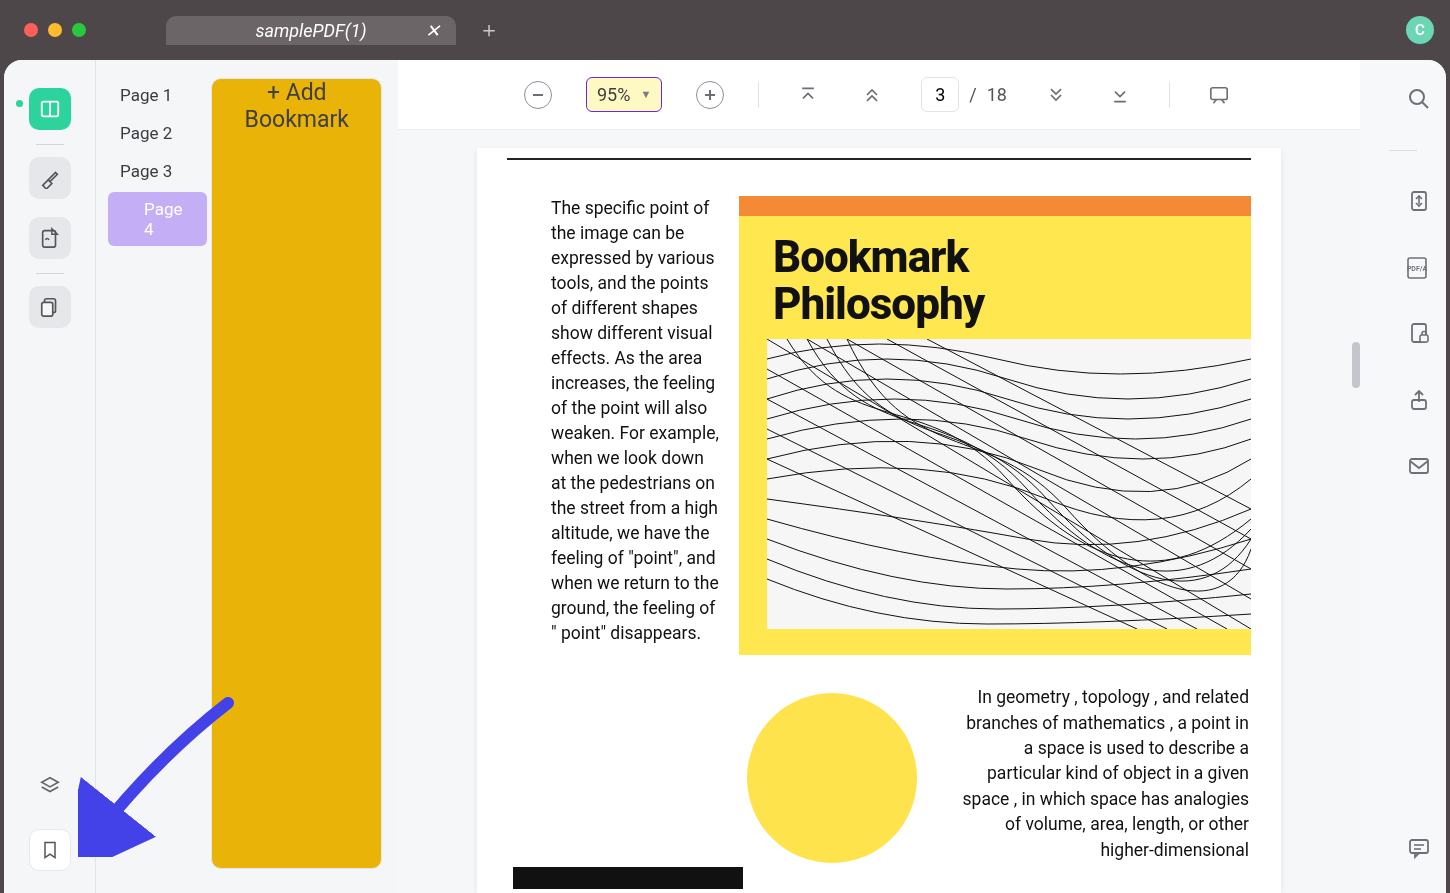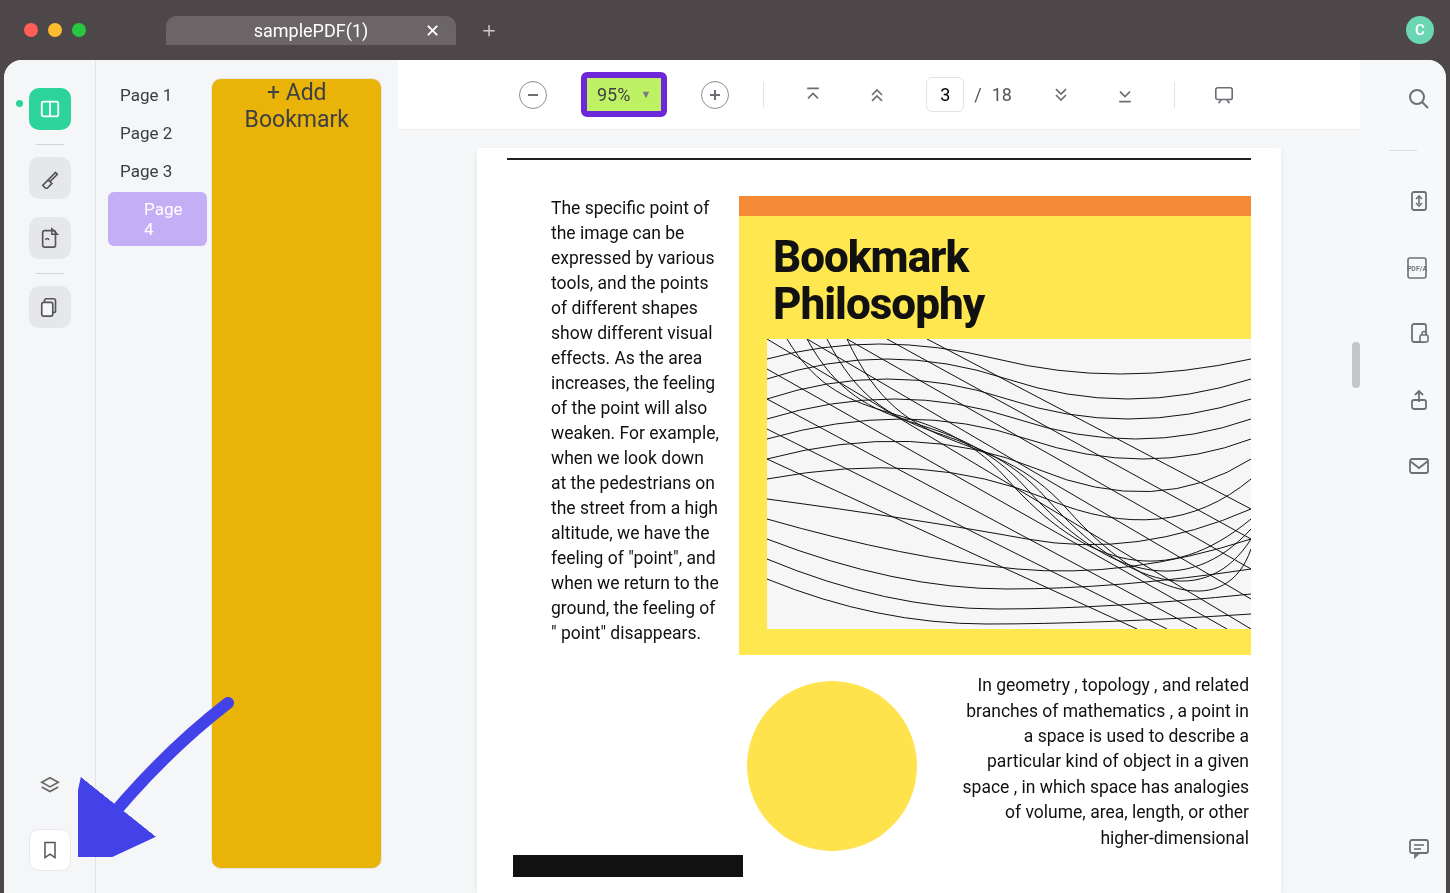--- a/index.html
+++ b/index.html
@@ -5,21 +5,21 @@
   * { box-sizing: border-box; margin: 0; padding: 0; font-family: -apple-system, BlinkMacSystemFont, "Segoe UI", Roboto, Helvetica, Arial, sans-serif; }
   html, body { width: 1450px; height: 893px; overflow: hidden; background: #4d4749; }
   .window { width: 1450px; height: 893px; display: flex; flex-direction: column; }
   .titlebar { height: 60px; background: #4d4749; display: flex; align-items: center; padding: 0 14px; position: relative; }
   .traffic { display: flex; gap: 10px; margin-right: 40px; margin-left: 10px; }
   .dot { width: 14px; height: 14px; border-radius: 50%; }
   .dot.red { background: #ff5f57; }
   .dot.yellow { background: #febc2e; }
   .dot.green { background: #28c840; }
   .tabstrip { display: flex; align-items: center; gap: 12px; margin-left: 40px; }
-  .tab { background: #6b6568; color: #fff; padding: 4px 22px; border-radius: 10px 10px 0 0; display: flex; align-items: center; gap: 40px; font-size: 18px; min-width: 290px; justify-content: center; position: relative; }
+  .tab { background: #6b6568; color: #fff; padding: 4px 22px; border-radius: 10px 10px 0 0; display: flex; align-items: center; gap: 40px; font-size: 18px; min-width: 290px; justify-content: center; position: relative; font-style: italic; }
   .tab .close { font-size: 18px; color: #fff; position: absolute; right: 16px; cursor: pointer;}
   .newtab { color: #cfc8cb; font-size: 22px; cursor: pointer; padding: 4px 10px; }
   .avatar { position: absolute; right: 16px; width: 28px; height: 28px; border-radius: 50%; background: #6bd6b4; color: #fff; display:flex; align-items:center; justify-content:center; font-weight:600; font-size:15px; }
 
   .body { flex: 1; display: flex; background: #edeef0; border-radius: 18px 18px 0 0; overflow: hidden; margin: 0 4px 0 4px; position: relative;}
   
   .left-rail { width: 92px; background: #f5f6f8; display:flex; flex-direction:column; align-items:center; padding-top: 28px; gap: 6px; border-right: 1px solid #e1e3e6; position:relative; }
   .rail-btn { width: 42px; height: 42px; border-radius: 10px; display:flex; align-items:center; justify-content:center; margin-bottom: 2px; cursor:pointer; position: relative;}
   .rail-btn.active { background: #2cd39a; }
   .rail-btn.hover { background: #e6e7ea; }
@@ -32,37 +32,37 @@
   .page-list { display:flex; flex-direction:column; gap:4px; }
   .page-item { padding: 7px 12px; border-radius: 6px; font-size: 17px; color:#3a3c41; cursor:pointer; }
   .page-item.selected { background: #c4aef6; color:#fff;padding-left:36px; }
   .side-spacer { flex:1; }
   .add-bookmark { background:#eab308; border:1px solid #e5e6e9; border-radius:10px; padding: 0 0; text-align:center; font-size:23px; color:#3e4045; cursor:pointer; margin: 0 4px 8px 4px;}
 
   .main { flex:1; display:flex; flex-direction:column; background:#fff; position:relative; }
   .toolbar { height: 70px; background:#fff; display:flex; align-items:center; justify-content:center; gap: 34px; border-bottom:1px solid #ececec; }
   .tb-btn { width:30px; height:30px; display:flex; align-items:center; justify-content:center; color:#6b6e75; cursor:pointer; }
   .tb-btn.circle { border: 1.6px solid #8c8f96; border-radius: 50%; width:28px; height:28px;}
-  .zoom-box { background:#bef264; border:6px solid #6d28d9; border-radius:6px; padding:6px 10px; display:flex; align-items:center; gap:10px; font-size:18px; color:#3c3e42; cursor:pointer;}
+  .zoom-box { background:#fef9c3; border:1px solid #6d28d9; border-radius:6px; padding:6px 10px; display:flex; align-items:center; gap:10px; font-size:18px; color:#3c3e42; cursor:pointer;}
   .zoom-caret { font-size:11px; color:#7a7d83; }
   .tb-sep { width:1px; height:26px; background:#e2e3e7; }
   .page-input-wrap { display:flex; align-items:center; gap:10px; font-size:18px; color:#555; }
   .page-input { width:38px; border:1px solid #e2e3e7; border-radius:6px; text-align:center; padding:6px 2px; font-size:18px; }
   
   .doc-area { flex:1; background:#f6f7f8; overflow:hidden; display:flex; justify-content:center; padding-top: 18px;}
   .page { width: 804px; background:#fff; box-shadow: 0 2px 6px rgba(0,0,0,.08); padding: 0 30px; position:relative; }
   .page-rule { border:none; border-top:2px solid #222; margin: 10px 0 36px 0; }
   .content-row { display:flex; gap: 20px; margin-left: 44px; }
   .left-col { width: 182px; font-size: 17.5px; line-height: 1.43; color:#111; }
   .right-col { flex:1; position:relative; }
   .yellow-card { background:#ffe74f; padding: 0 0 26px 0; position:relative; }
   .orange-bar { background:#f48a36; height: 20px; width:100%; }
   .big-title { font-size: 44px; font-weight: 800; letter-spacing: -1px; color:#111; padding: 18px 0 0 34px; line-height: 1.06; }
   .geo-art { width: 484px; height: 290px; margin: 12px 0 0 28px; background:#fff; overflow:hidden; }
-  .second-block { margin-top: 18px; display:flex; gap: 40px; align-items:flex-start;}
+  .second-block { margin-top: 30px; display:flex; gap: 40px; align-items:flex-start;}
   .yellow-circle { width: 170px; height: 170px; background:#ffe34d; border-radius:50%; margin-left: 240px; margin-top: 8px; }
   .right-text { width: 320px; font-size:17.5px; line-height:1.45; text-align: right; color:#111; margin-left:auto; padding-right:2px;}
   .mini-strip { width: 230px; height: 22px; background:#111; margin-top: 4px; margin-left: 6px;}
 
   .right-rail { width: 86px; background:#f7f8fa; display:flex; flex-direction:column; align-items:center; padding-top: 24px; gap: 36px;}
   .rr-btn { width:30px; height:30px; display:flex; align-items:center; justify-content:center; color:#6d7076; cursor:pointer;margin-left:32px;}
   .rr-spacer { flex:1; }
 
   
   .arrow-annot { position:absolute; left: 74px; bottom: 36px; width: 160px; height: 160px; pointer-events:none; z-index: 50;}

